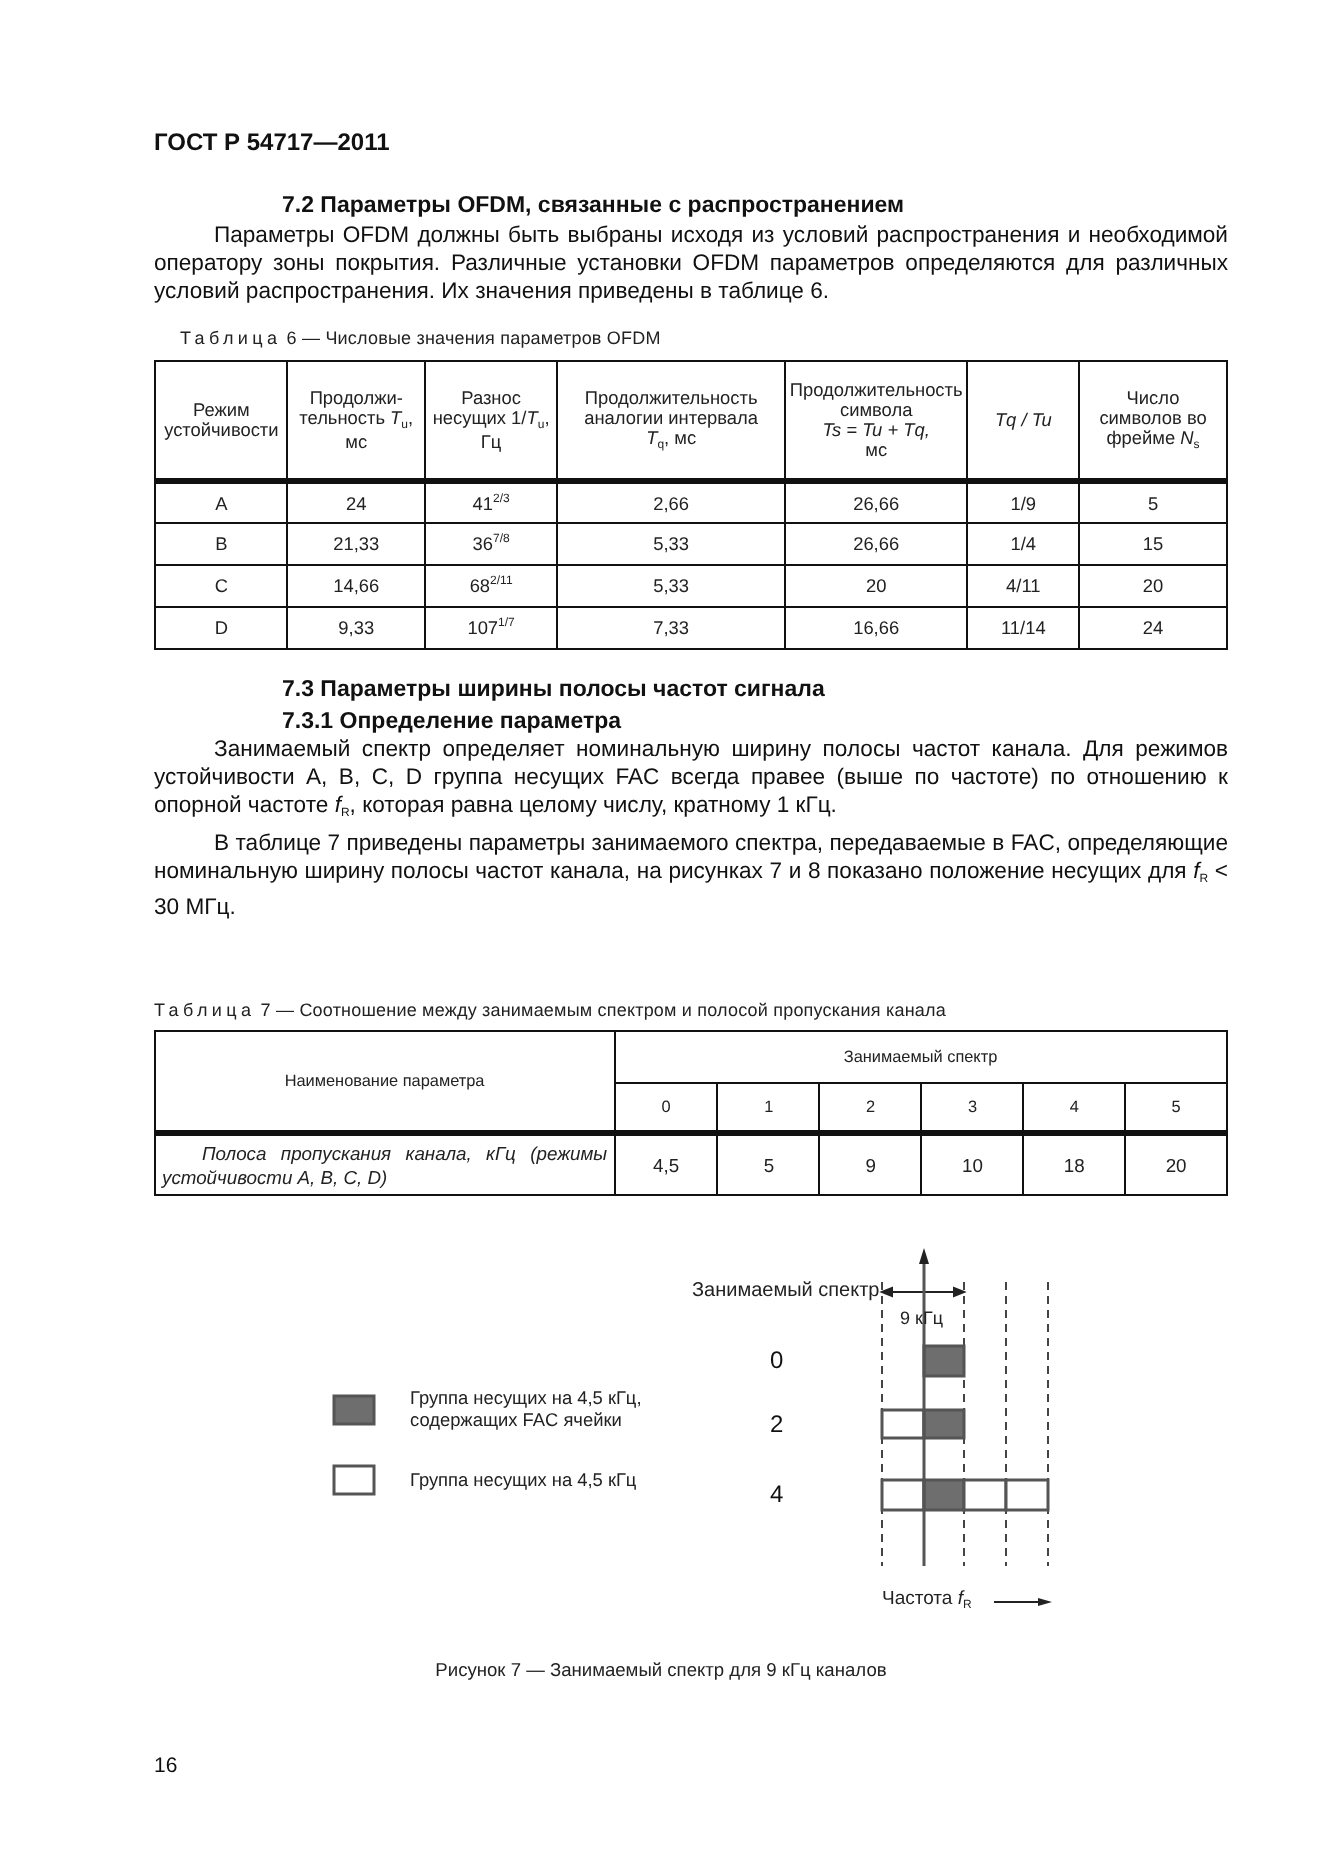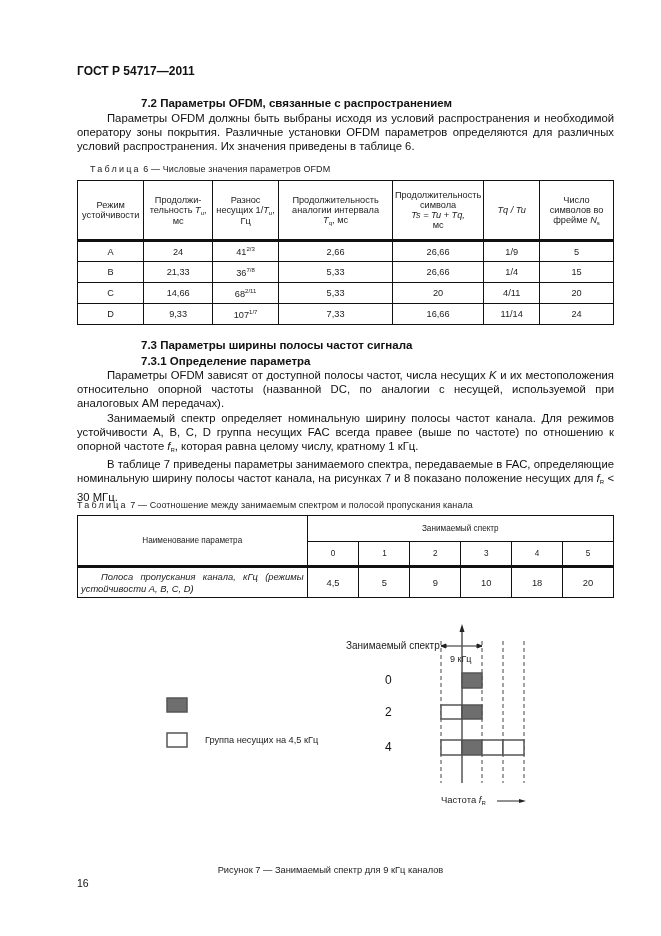--- a/index.html
+++ b/index.html
@@ -14,21 +14,21 @@
   .cap .sp { letter-spacing: 2.2px; }
   table.t { position: absolute; border-collapse: collapse; font-size: 9.2px; color: #222; }
   table.t td { border: 1px solid #111; text-align: center; vertical-align: middle; padding: 0 2px; }
   table.t tr.thick td { border-top: 3px solid #111; }
   i { font-style: italic; }
   sup { font-size: 6px; vertical-align: 4px; }
   sub { font-size: 6px; vertical-align: -2px; }
   .fig-text { font-size: 10px; color: #222; }
   .legend-text { font-size: 9.2px; color: #222; line-height: 11px; }
   .pnum { left: 77px; top: 877px; font-size: 10.5px; }
-  .figcap { left: 0; width: 661px; top: 830px; text-align: center; font-size: 9.3px; color: #222; margin-top: 35px; }
+  .figcap { left: 0; width: 661px; top: 830px; text-align: center; font-size: 9.3px; color: #222; }
 </style>
 </head>
 <body>
 
 <div class="abs hdr">ГОСТ Р 54717—2011</div>
 
 <div class="abs h2" style="left:107px; top:97px;">7.2  Параметры OFDM, связанные с распространением</div>
 <div class="abs para" style="top:111px;">
   <p>Параметры OFDM должны быть выбраны исходя из условий распространения и необходимой оператору зоны покрытия. Различные установки OFDM параметров определяются для различных условий распространения. Их значения приведены в таблице 6.</p>
 </div>
@@ -92,21 +92,20 @@
     <td>16,66</td>
     <td>11/14</td>
     <td>24</td>
   </tr>
 </tbody>
   </table>
 
 <div class="abs h2" style="left:107px; top:339px;">7.3  Параметры ширины полосы частот сигнала</div>
 <div class="abs h2" style="left:107px; top:355px;">7.3.1  Определение параметра</div>
 <div class="abs para" style="top:368px;">
-  <p><span>Параметры OFDM зависят от доступной полосы частот, числа несущих </span><i>K</i><span> и их местоположения относительно опорной частоты (названной DC, по аналогии с несущей, используемой при аналоговых AM передачах).</span></p>
   <p><span>Занимаемый спектр определяет номинальную ширину полосы частот канала. Для режимов устойчивости A, B, C, D группа несущих FAC всегда правее (выше по частоте) по отношению к опорной частоте </span><i>f</i><sub>R</sub><span>, которая равна целому числу, кратному 1 кГц.</span></p>
   <p><span>В таблице 7 приведены параметры занимаемого спектра, передаваемые в FAC, определяющие номинальную ширину полосы частот канала, на рисунках 7 и 8 показано положение несущих для </span><i>f</i><sub>R</sub><span> &lt; 30 МГц.</span></p>
 </div>
 
 <div class="abs cap" style="left:77px; top:500px;">
   <span class="sp">Таблица</span><span> 7 — Соотношение между занимаемым спектром и полосой пропускания канала</span>
 </div>
 
 <table class="t" style="left:77px; top:515px; width:537px; font-size:8.2px;">
   <colgroup>
@@ -182,20 +181,24 @@
       <polygon points="526,801 519,799 519,803" fill="#222"></polygon>
     </g>
   </svg>
 
   <div class="abs fig-text" style="left:346px; top:640px;">Занимаемый спектр</div>
   <div class="abs fig-text" style="left:450px; top:654px; font-size:9px;">9 кГц</div>
   <div class="abs" style="left:385px; top:673px; font-size:12px;">0</div>
   <div class="abs" style="left:385px; top:705px; font-size:12px;">2</div>
   <div class="abs" style="left:385px; top:740px; font-size:12px;">4</div>
 
+  <div class="abs legend-text" style="left:205px; top:694px;">
+    <div>Группа несущих на 4,5 кГц,</div>
+    <div>содержащих FAC ячейки</div>
+  </div>
   <div class="abs legend-text" style="left:205px; top:735px;">Группа несущих на 4,5 кГц</div>
 
   <div class="abs fig-text" style="left:441px; top:794px; font-size:9.5px;"><span>Частота </span><i>f</i><sub>R</sub></div>
 </div>
 
 <div class="abs figcap">Рисунок 7 — Занимаемый спектр для 9 кГц каналов</div>
 
 <div class="abs pnum">16</div>
 
 </body></html>

